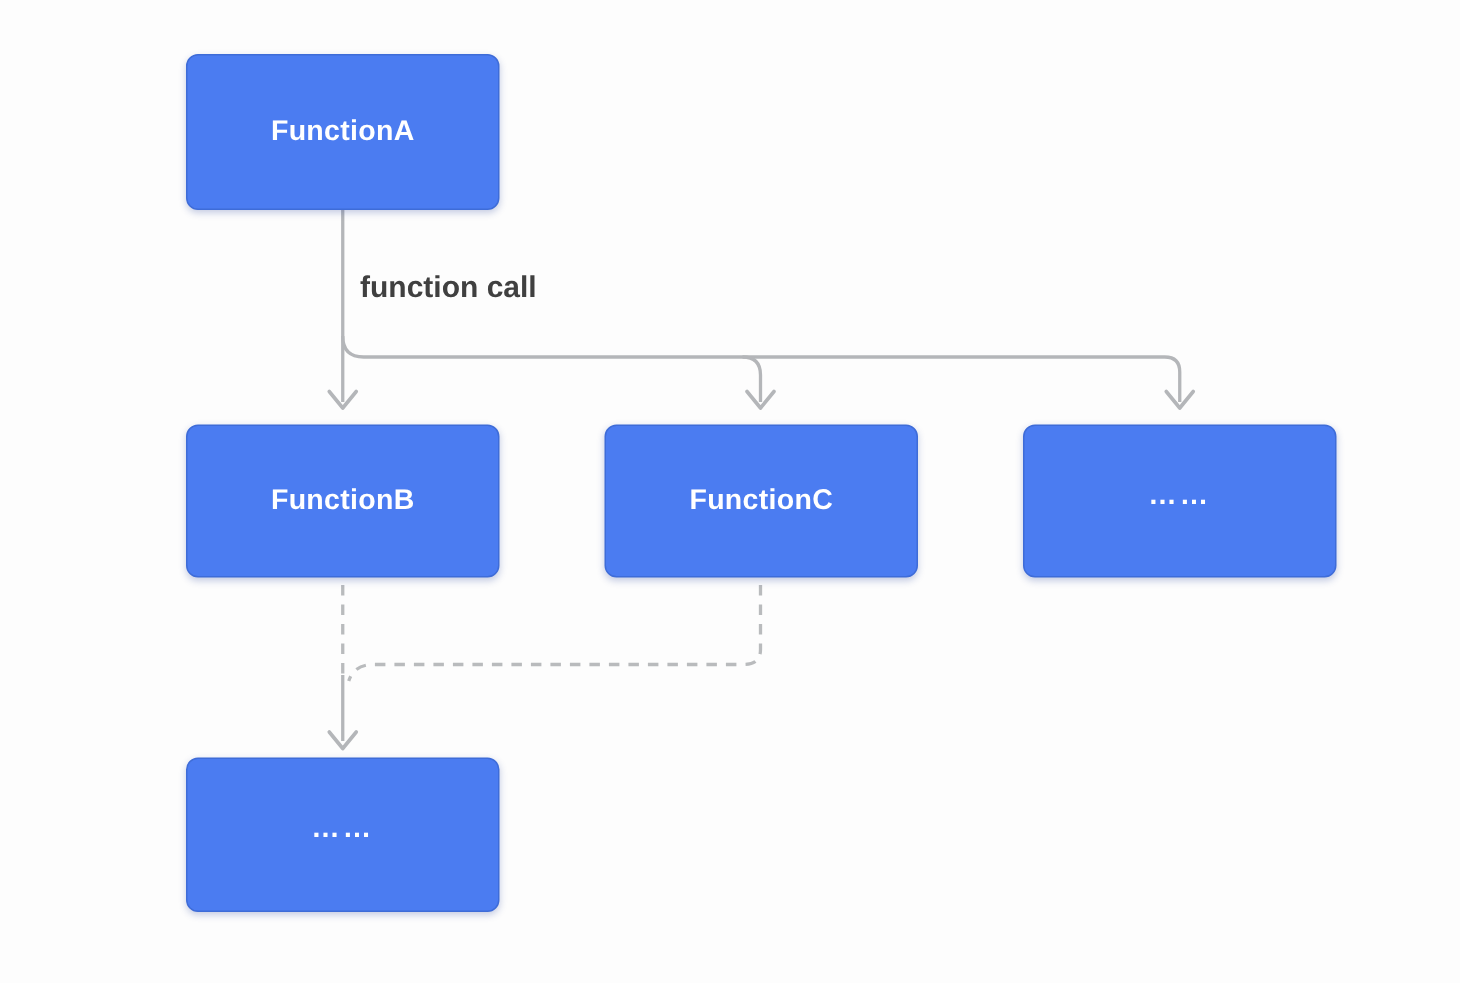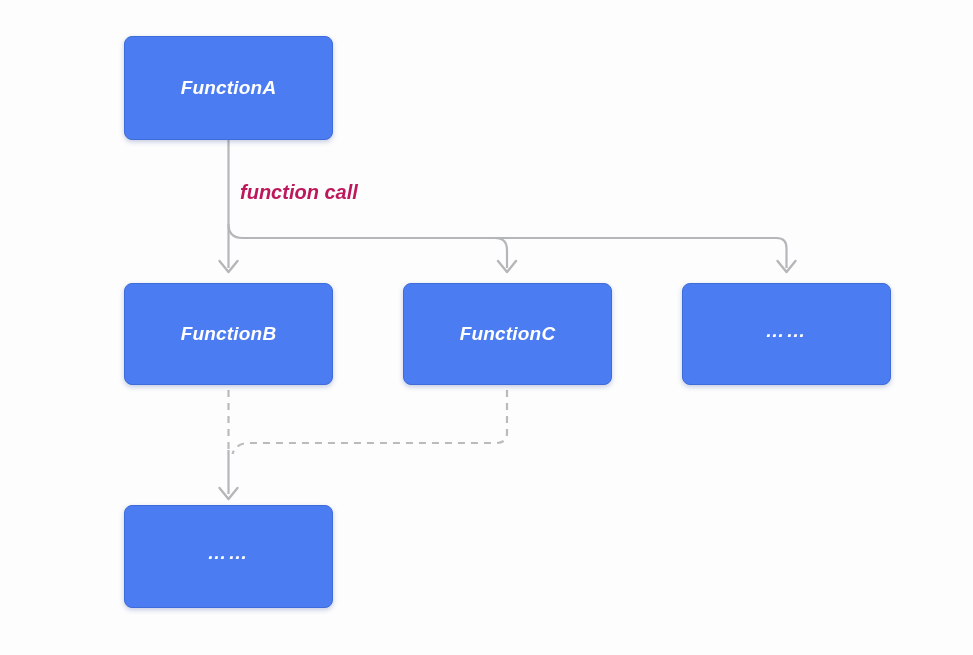--- a/index.html
+++ b/index.html
@@ -7,21 +7,20 @@
     padding: 0;
     background: #fdfdfd;
     font-family: "Liberation Sans", sans-serif;
   }
   .stage {
     position: relative;
     width: 973px;
     height: 655px;
     background: #fdfdfd;
     overflow: hidden;
-    font-style: italic;
   }
   .connectors {
     position: absolute;
     left: 0;
     top: 0;
     width: 973px;
     height: 655px;
     z-index: 1;
   }
   .node {
@@ -47,21 +46,21 @@
   #node-b { left: 124px; top: 283px; }
   #node-c { left: 403px; top: 283px; }
   #node-d { left: 682px; top: 283px; }
   #node-e { left: 124px; top: 505px; height: 103px; }
   .edge-label {
     position: absolute;
     left: 240px;
     top: 181px;
     font-size: 20px;
     font-weight: 700;
-    color: #be185d;
+    color: #404040;
     z-index: 2;
     white-space: nowrap;
   }
 </style>
 </head>
 <body>
 
 <div class="stage">
 
   <svg class="connectors" viewBox="0 0 973 655" fill="none" xmlns="http://www.w3.org/2000/svg">

